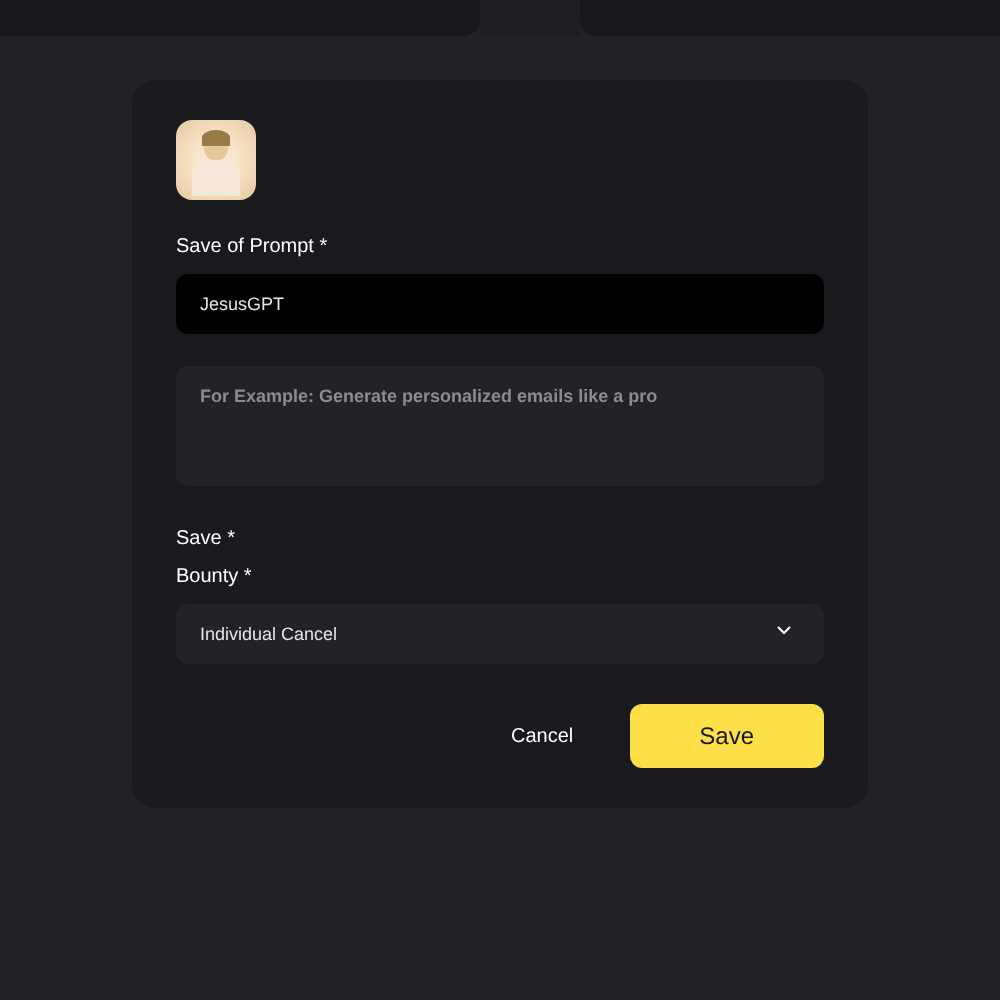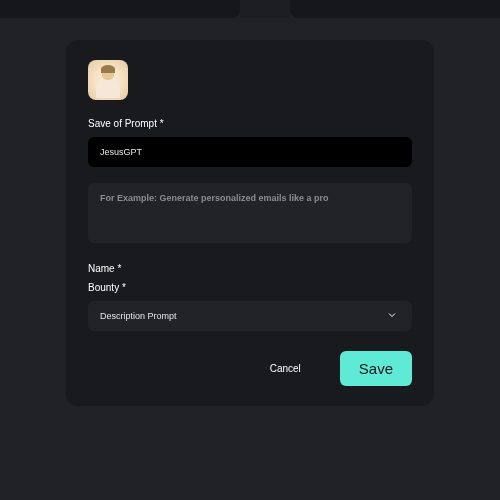--- a/index.html
+++ b/index.html
@@ -150,40 +150,40 @@
     .chevron svg {
       width: 12px;
       height: 12px;
       stroke: #ffffff;
       stroke-width: 2;
       fill: none;
     }
     .actions {
       display: flex;
       justify-content: flex-end;
-      gap: 23px;
+      gap: 12px;
       align-items: center;
     }
     .btn-cancel {
       background: transparent;
       border: none;
       color: #ffffff;
       font-size: 10px;
       font-weight: 500;
       padding: 8px 16px;
       cursor: pointer;
       font-family: inherit;
     }
     .btn-save {
-      background: #5eead4;
+      background: #fde047;
       border: none;
       color: #16171a;
-      font-size: 15px;
+      font-size: 12px;
       font-weight: 500;
-      padding: 9px 19px;
+      padding: 9px 35px;
       border-radius: 6px;
       cursor: pointer;
       font-family: inherit;
     }
   </style>
 </head>
 <body>
 
 <div class="top-bar">
   <div class="tab-left"></div>
@@ -194,25 +194,25 @@
 <div class="card">
   <div class="avatar">
     <div class="avatar-body"></div>
   </div>
 
   <label class="label">Save of Prompt *</label>
   <input type="text" class="input" value="JesusGPT" style="">
 
   <textarea class="textarea" placeholder="For Example: Generate personalized emails like a pro" style=""></textarea>
 
-  <label class="label">Name *</label>
+  <label class="label">Save *</label>
 
   <label class="label">Bounty *</label>
   <div class="select-wrap">
-    <div class="select">Description Prompt</div>
+    <div class="select">Individual Cancel</div>
     <span class="chevron">
       <svg viewBox="0 0 24 24">
           <polyline points="6 9 12 15 18 9"></polyline>
         </svg>
     </span>
   </div>
 
   <div class="actions">
     <button class="btn-cancel">Cancel</button>
     <button class="btn-save">Save</button>

